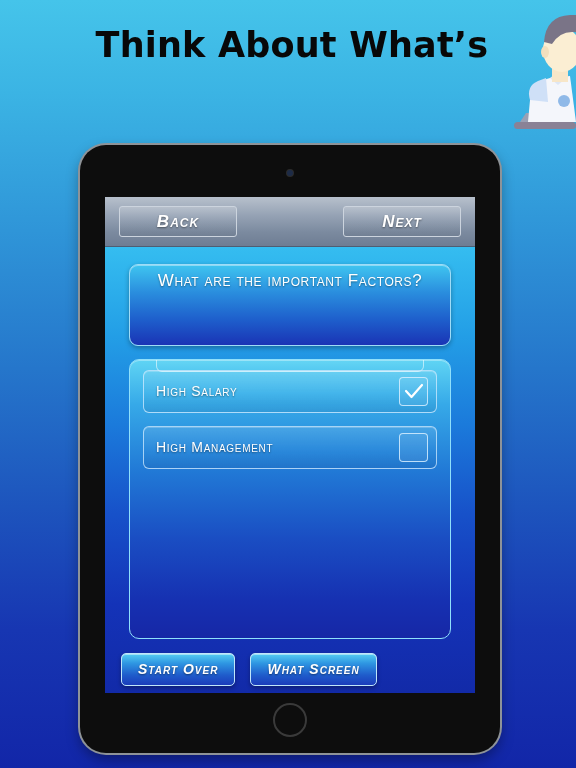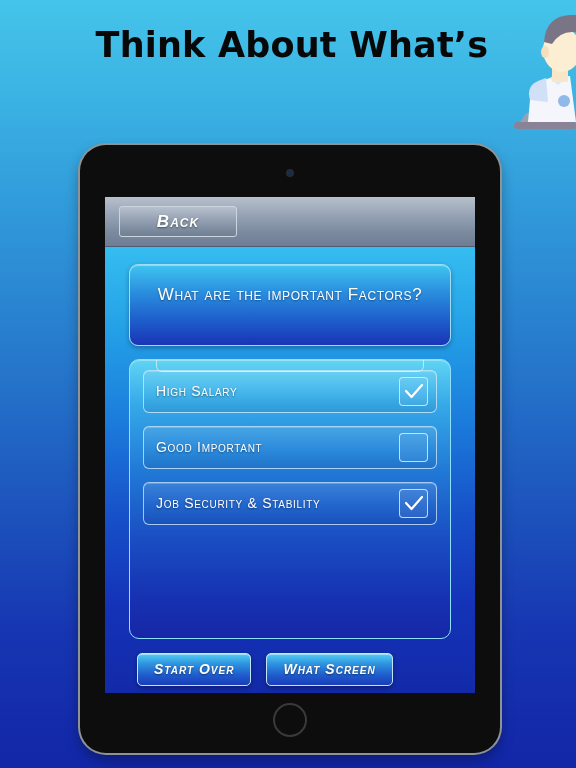--- a/index.html
+++ b/index.html
@@ -140,21 +140,21 @@
     border: 1px solid #9fdcf7;
     border-radius: 9px;
     background: linear-gradient(180deg, #3fc5f0 0%, #2a8ede 34%, #1e5fcc 68%, #1a34b5 100%);
     box-shadow: 0 2px 5px rgba(0,0,0,0.30), inset 0 1px 0 rgba(255,255,255,0.40);
     color: #ffffff;
     font-size: 17px;
     font-variant: small-caps;
     letter-spacing: 0.6px;
     line-height: 27px;
     text-align: center;
-    padding: 16px 18px;
+    padding: 2px 18px;
     text-shadow: 0 1px 2px rgba(0,0,0,0.40);
   }
 
   
   #list-panel {
     position: relative;
     margin: 13px 24px 0 24px;
     height: 280px;
     box-sizing: border-box;
     border: 1px solid #8fe0fb;
@@ -219,21 +219,21 @@
   }
   .checkbox svg {
     position: absolute;
     left: 4px;
     top: 5px;
     display: block;
   }
 
   
   #action-row {
-    margin: 14px 24px 0 32px;
+    margin: 14px 24px 0 16px;
     display: flex;
     gap: 15px;
     justify-content: flex-start;
   }
   .action-btn {
     box-sizing: border-box;
     height: 33px;
     padding: 0 16px;
     border: 1px solid #bfe6fa;
     border-radius: 5px;
@@ -285,52 +285,45 @@
 </div>
 
 <div id="tablet">
 
   <div id="tablet-camera"></div>
 
   <div id="screen">
 
     <div id="nav-bar">
       <div class="nav-btn" id="back-button">Back</div>
+      <div class="nav-btn" id="next-button">Next</div>
     </div>
 
     <div id="question-panel">What are the important Factors?</div>
 
     <div id="list-panel">
       <div id="list-scrolled-item"></div>
 
       <div class="list-item">
         <span class="list-item-label">High Salary</span>
         <span class="checkbox">
           <svg width="20" height="18" viewBox="0 0 20 18" xmlns="http://www.w3.org/2000/svg">
             <path d="M2 8 L7.5 14 L18 2" stroke="#ffffff" stroke-width="2.2" fill="none" stroke-linecap="round" stroke-linejoin="round"></path>
           </svg>
         </span>
       </div>
 
 
       <div class="list-item">
-        <span class="list-item-label">Good Important</span>
+        <span class="list-item-label">High Management</span>
         <span class="checkbox unchecked">
           
         </span>
       </div>
 
-      <div class="list-item">
-        <span class="list-item-label">Job Security &amp; Stability</span>
-        <span class="checkbox">
-          <svg width="20" height="18" viewBox="0 0 20 18" xmlns="http://www.w3.org/2000/svg">
-            <path d="M2 8 L7.5 14 L18 2" stroke="#ffffff" stroke-width="2.2" fill="none" stroke-linecap="round" stroke-linejoin="round"></path>
-          </svg>
-        </span>
-      </div>
     </div>
 
     <div id="action-row">
       <div class="action-btn">Start Over</div>
       <div class="action-btn">What Screen</div>
     </div>
 
   </div>
 
   <div id="tablet-home-button"></div>

